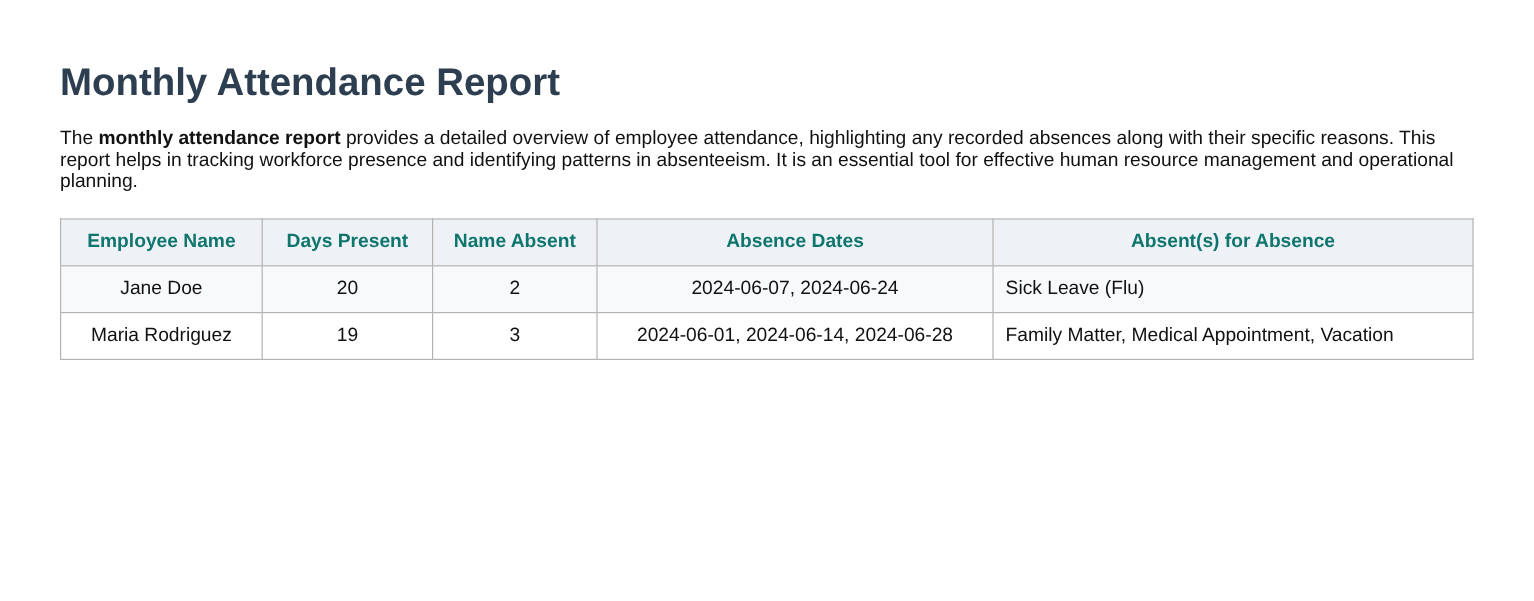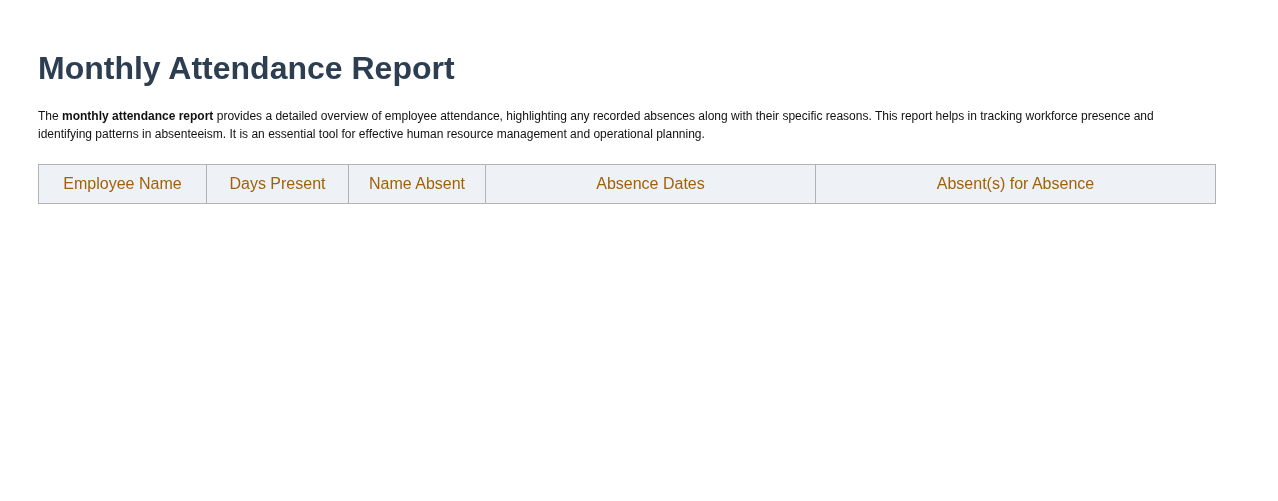--- a/index.html
+++ b/index.html
@@ -8,55 +8,55 @@
       background: #ffffff;
     }
     body {
       width: 1278px;
       height: 501px;
       overflow: hidden;
       font-family: "Liberation Sans", sans-serif;
       color: #111111;
     }
     .page {
-      padding: 0 38px;
+      padding: 0 50px;
     }
     h1 {
       margin: 0;
       padding-top: 49px;
       font-size: 32px;
       line-height: 38px;
       font-weight: bold;
       color: #2c3e50;
     }
     .intro {
       margin: 20px 0 0 0;
-      font-size: 12px;
+      font-size: 16px;
       line-height: 18px;
       color: #111111;
       width: 1170px;
     }
     .intro b { font-weight: bold; }
     table {
       margin-top: 21px;
       border-collapse: collapse;
       width: 1178px;
       font-size: 16px;
     }
     th, td {
       border: 1px solid #b3b3b3;
       height: 38px;
       padding: 0 10px;
       text-align: center;
       vertical-align: middle;
     }
     th {
       background: #eef2f7;
-      font-weight: normal;
-      color: #a16207;
+      font-weight: bold;
+      color: #0f766e;
     }
     td.left { text-align: left; }
     tbody tr:nth-child(odd) td { background: #f8f9fb; }
     tbody tr:nth-child(even) td { background: #ffffff; }
     .c1 { width: 147px; }
     .c2 { width: 121px; text-align: center; }
     .c3 { width: 116px; }
     .c4 { width: 309px; }
     .c5 { width: 379px; }
   </style>
@@ -72,15 +72,29 @@
     <thead>
       <tr>
         <th class="c1">Employee Name</th>
         <th class="c2">Days Present</th>
         <th class="c3">Name Absent</th>
         <th class="c4">Absence Dates</th>
         <th class="c5">Absent(s) for Absence</th>
       </tr>
     </thead>
     <tbody>
+      <tr>
+        <td>Jane Doe</td>
+        <td>20</td>
+        <td>2</td>
+        <td>2024-06-07, 2024-06-24</td>
+        <td class="left">Sick Leave (Flu)</td>
+      </tr>
+      <tr>
+        <td>Maria Rodriguez</td>
+        <td>19</td>
+        <td>3</td>
+        <td>2024-06-01, 2024-06-14, 2024-06-28</td>
+        <td class="left">Family Matter, Medical Appointment, Vacation</td>
+      </tr>
     </tbody>
   </table>
 </div>
 
 </body></html>

